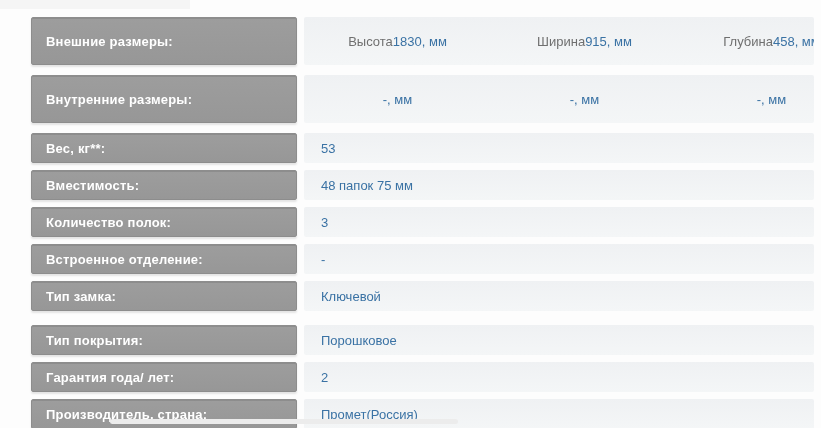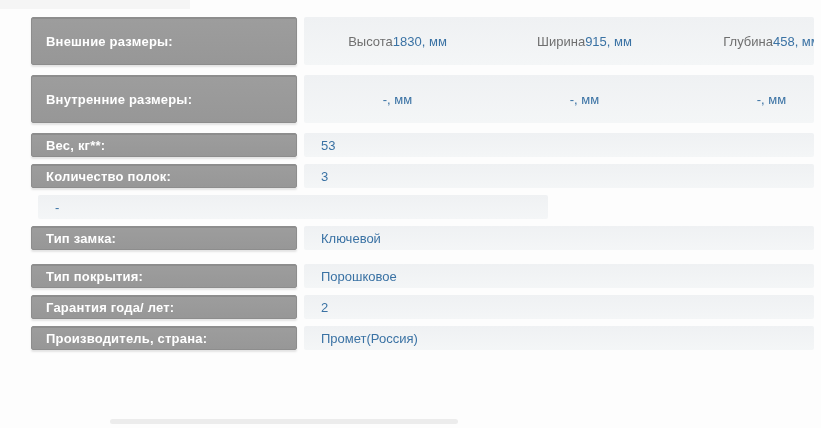--- a/index.html
+++ b/index.html
@@ -42,21 +42,21 @@
     width: 510px;
     margin-left: 7px;
     background: linear-gradient(#eff1f3, #f4f6f7);
     border-radius: 2px;
     color: #3a72a4;
     display: flex; align-items: center;
     overflow: hidden;
   }
 
   .row.tall  .label-cell, .row.tall  .value-cell { height: 48px; }
-  .row.short .label-cell, .row.short .value-cell { height: 24px; }
+  .row.short .label-cell, .row.short .value-cell { height: 30px; }
 
   .value-cell.single { padding-left: 17px; }
 
   .dims { padding-left: 0; align-items: stretch; }
   .dim-col {
     width: 187px; flex: 0 0 187px;
     display: flex; flex-direction: row;
     align-items: center; justify-content: center;
     line-height: 19px;
   }
@@ -112,27 +112,32 @@
           <div class="dim-value">-, мм</div>
         </div>
       </div>
     </div>
 
     <div class="row short">
       <div class="label-cell">Вес, кг**:</div>
       <div class="value-cell single">53</div>
     </div>
 
+    <div class="row short">
+      <div class="label-cell">Вместимость:</div>
+      <div class="value-cell single">48 папок 75 мм</div>
+    </div>
 
     <div class="row short">
       <div class="label-cell">Количество полок:</div>
       <div class="value-cell single">3</div>
     </div>
 
     <div class="row short">
+      <div class="label-cell">Встроенное отделение:</div>
       <div class="value-cell single">-</div>
     </div>
 
     <div class="row short">
       <div class="label-cell">Тип замка:</div>
       <div class="value-cell single">Ключевой</div>
     </div>
 
     <div class="row short">
     </div>

